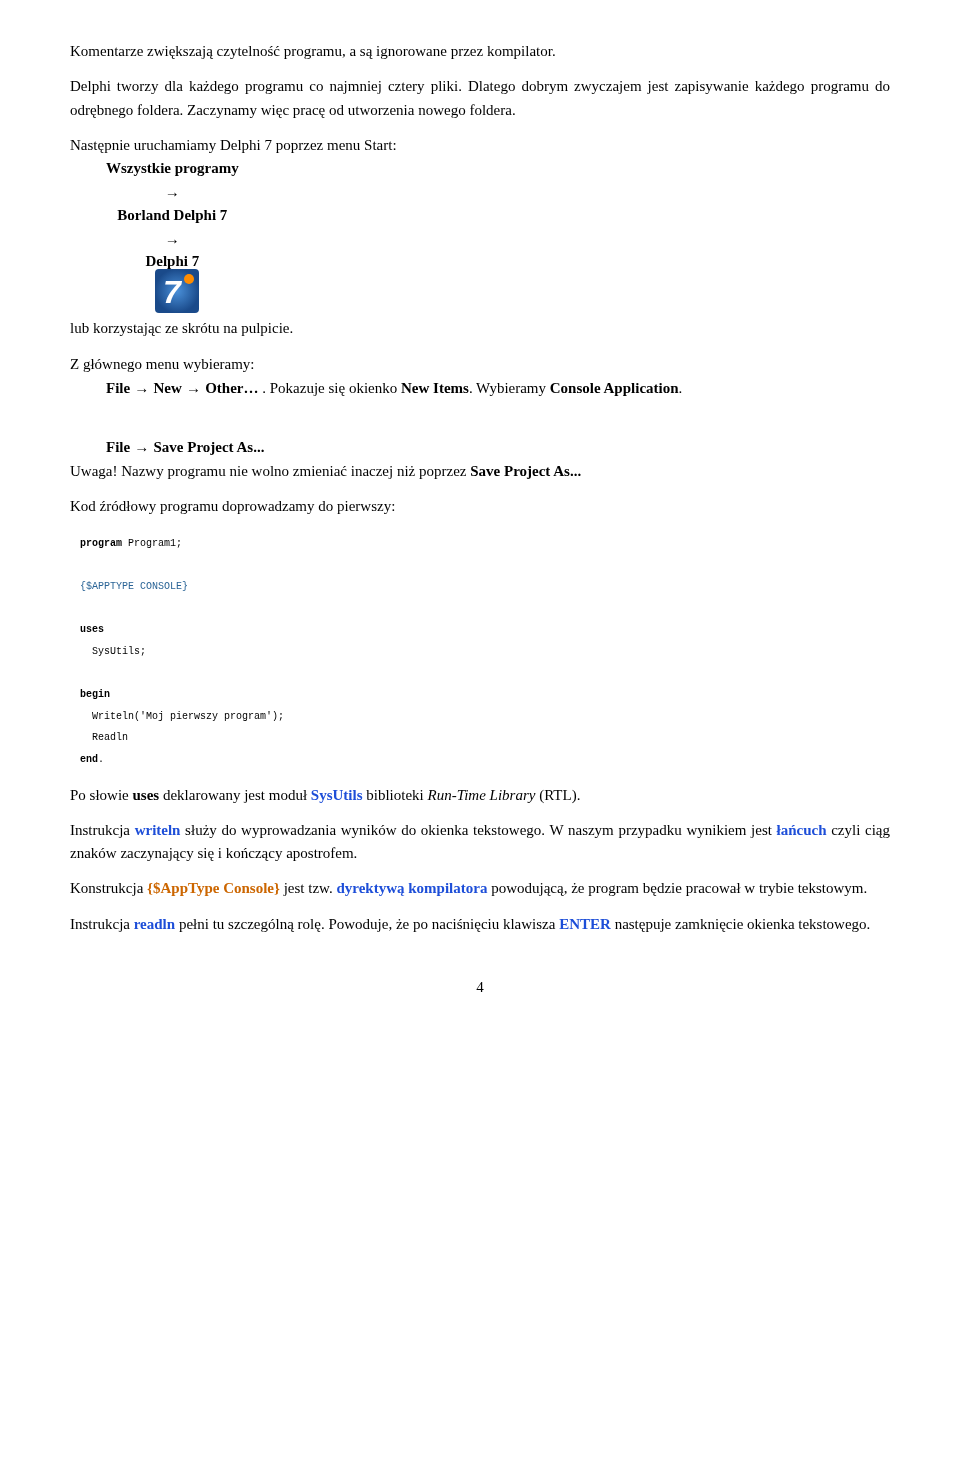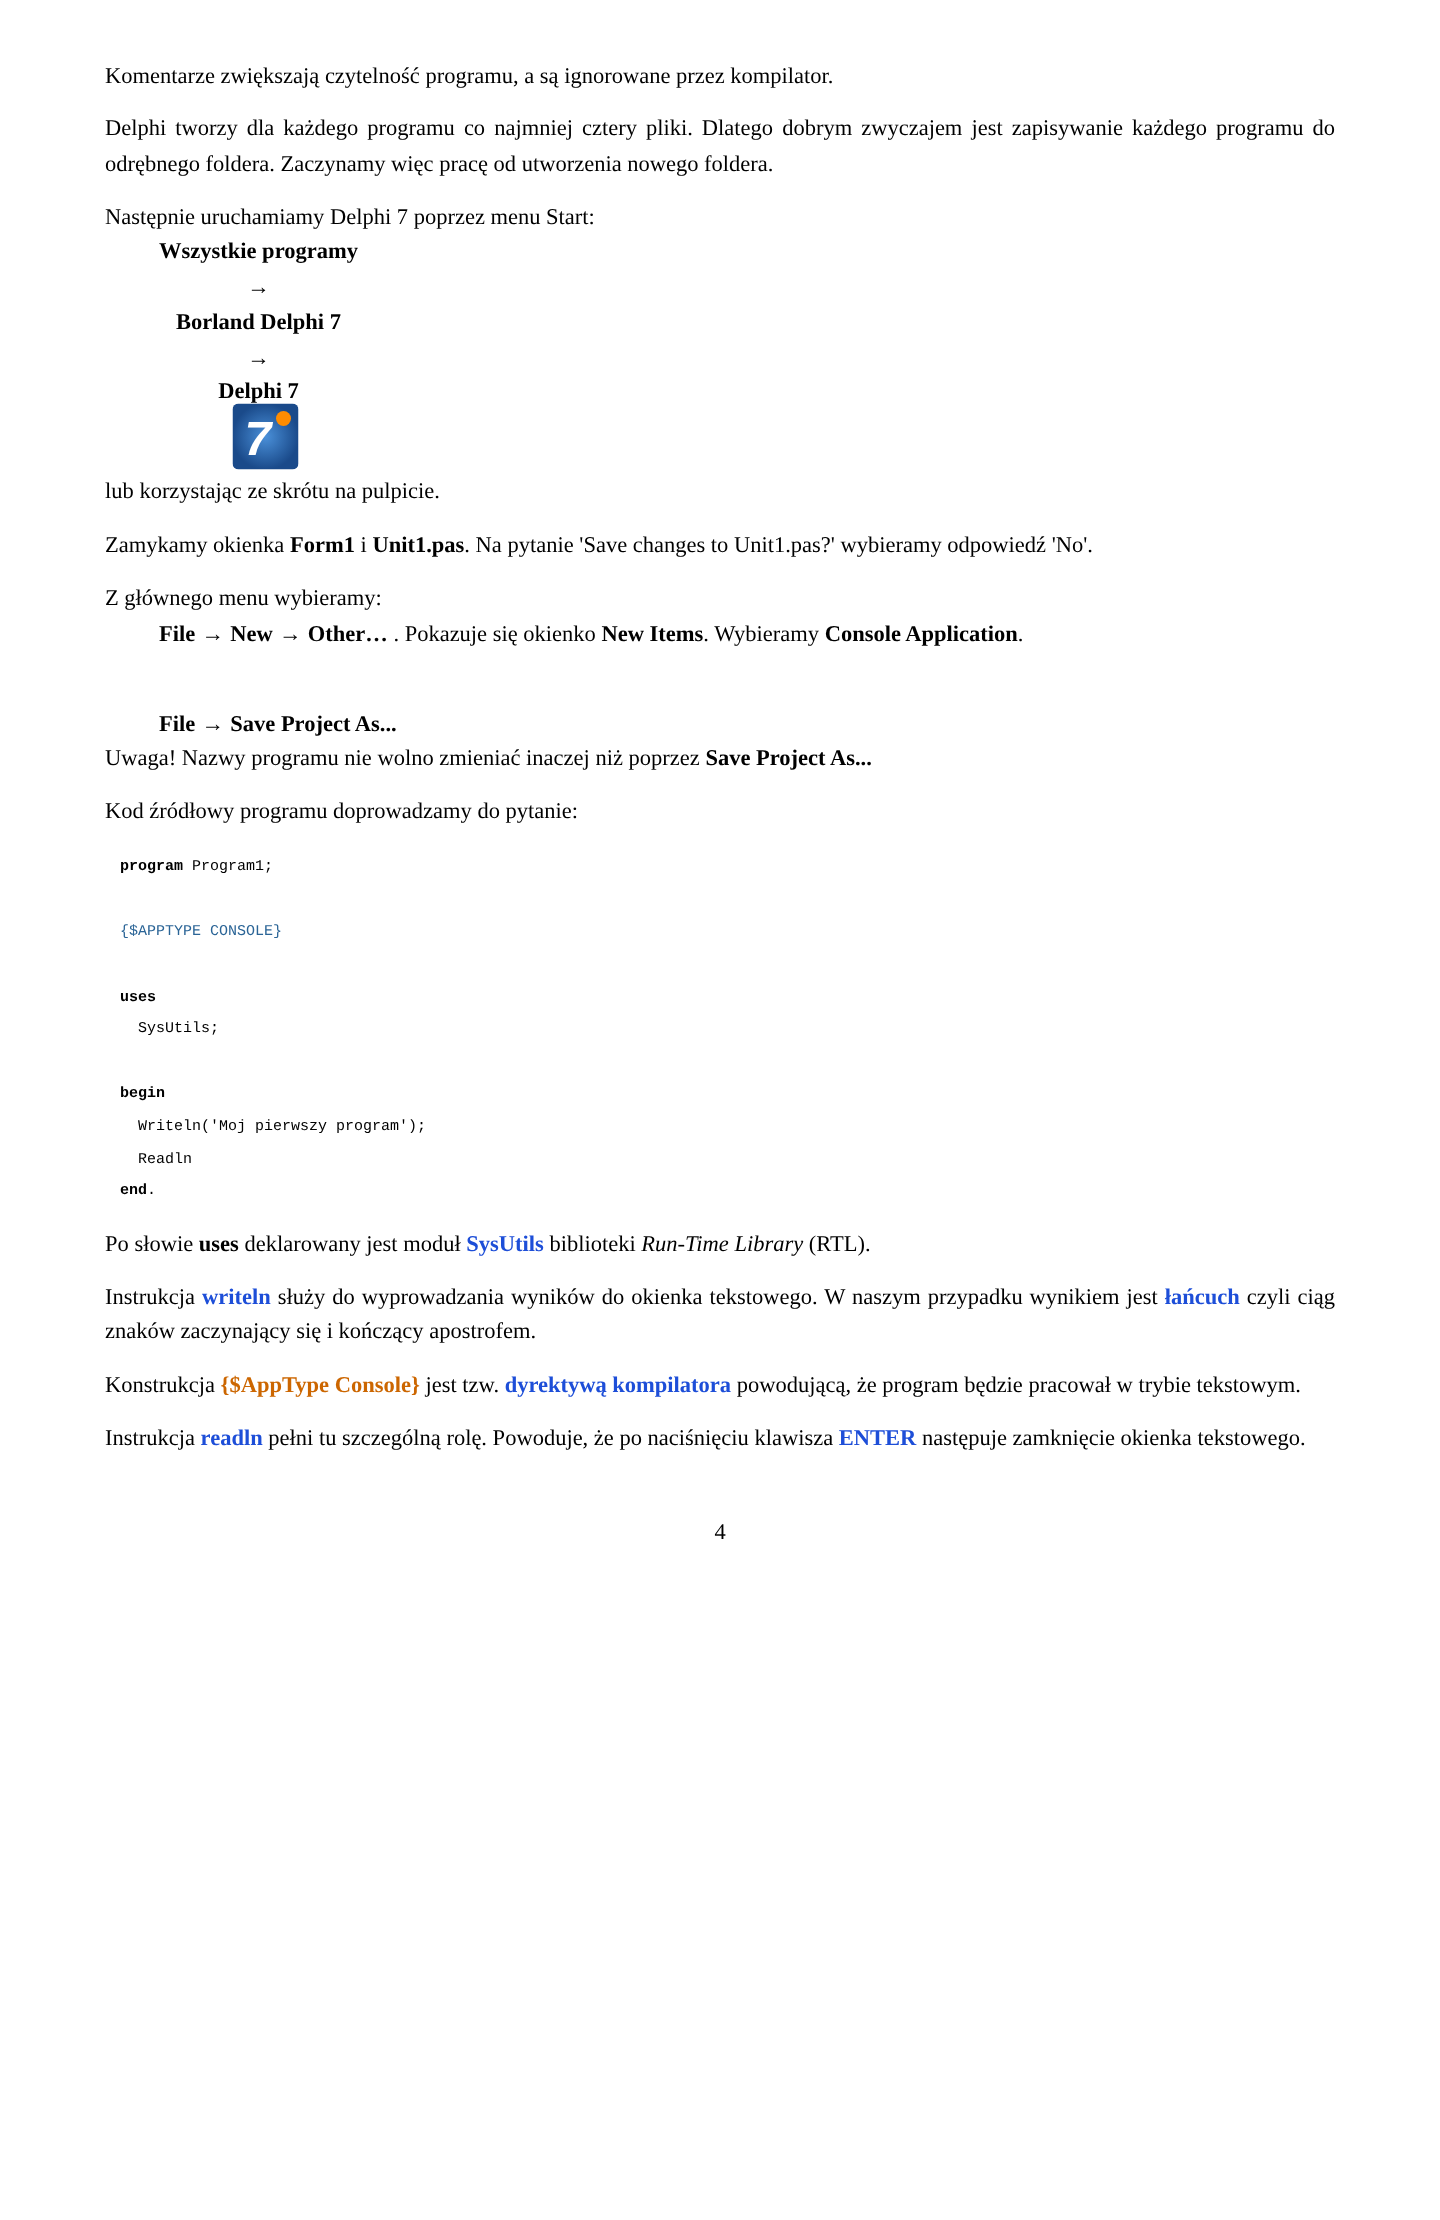--- a/index.html
+++ b/index.html
@@ -96,39 +96,36 @@
 
           <text x="8" y="34" font-family="Arial Black, Arial" font-weight="900" font-size="32" fill="white" style="font-style:italic;">7</text>
 
           <circle cx="34" cy="10" r="5" fill="#ff8c00"></circle>
         </svg>
       </span>
     </span><br>
     <span>lub korzystając ze skrótu na pulpicie.</span>
   </p>
 
-  <p>
-    <span>Zamykamy okienka </span><span class="bold">Form1</span><span> i </span><span class="bold">Unit1.pas</span><span>. Na pytanie 'Save changes to Unit1.pas?' wybieramy odpowiedź 'No'.</span>
-  </p>
 
   <p>
     <span>Z głównego menu wybieramy:</span><br>
     <span class="indent">
       <span class="bold">File</span><span class="arrow"> → </span><span class="bold">New</span><span class="arrow"> → </span><span class="bold">Other…</span>
     </span>
     <span>. Pokazuje się okienko </span><span class="bold">New Items</span><span>. Wybieramy </span><span class="bold">Console Application</span><span>.</span>
   </p>
 
   <p>
     <br>
     <span class="indent"><span class="bold">File</span><span class="arrow bold"> → </span><span class="bold">Save Project As...</span></span><br>
     <span>Uwaga! Nazwy programu nie wolno zmieniać inaczej niż poprzez </span><span class="bold">Save Project As...</span>
   </p>
 
-  <p>Kod źródłowy programu doprowadzamy do pytanie:</p>
+  <p>Kod źródłowy programu doprowadzamy do pierwszy:</p>
 
   <div class="code-block">
     <pre><span class="keyword code-inline">program</span><span class="code-inline"> Program1;</span>
 
 <span class="code-inline directive">{$APPTYPE CONSOLE}</span>
 
 <span class="keyword code-inline uses-keyword">uses</span>
 <span class="code-inline">  SysUtils;</span>
 
 <span class="keyword code-inline">begin</span>

